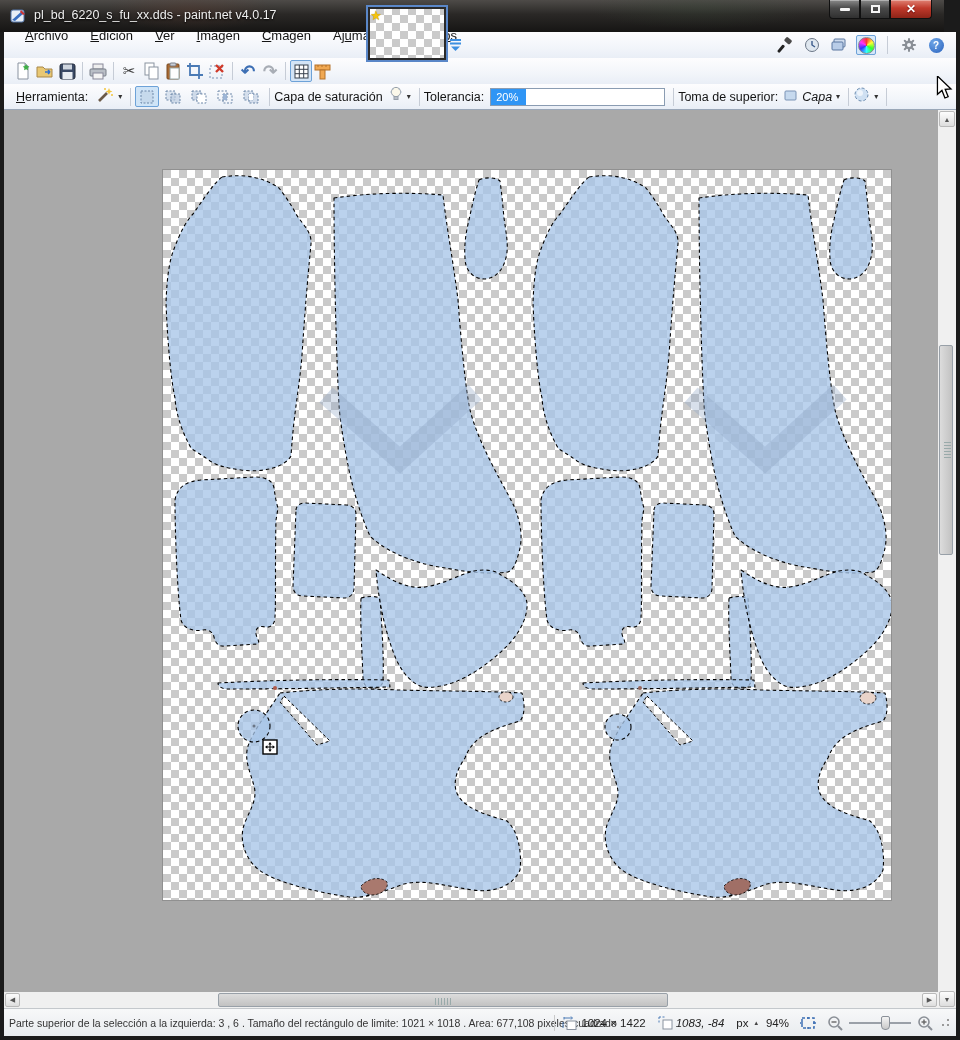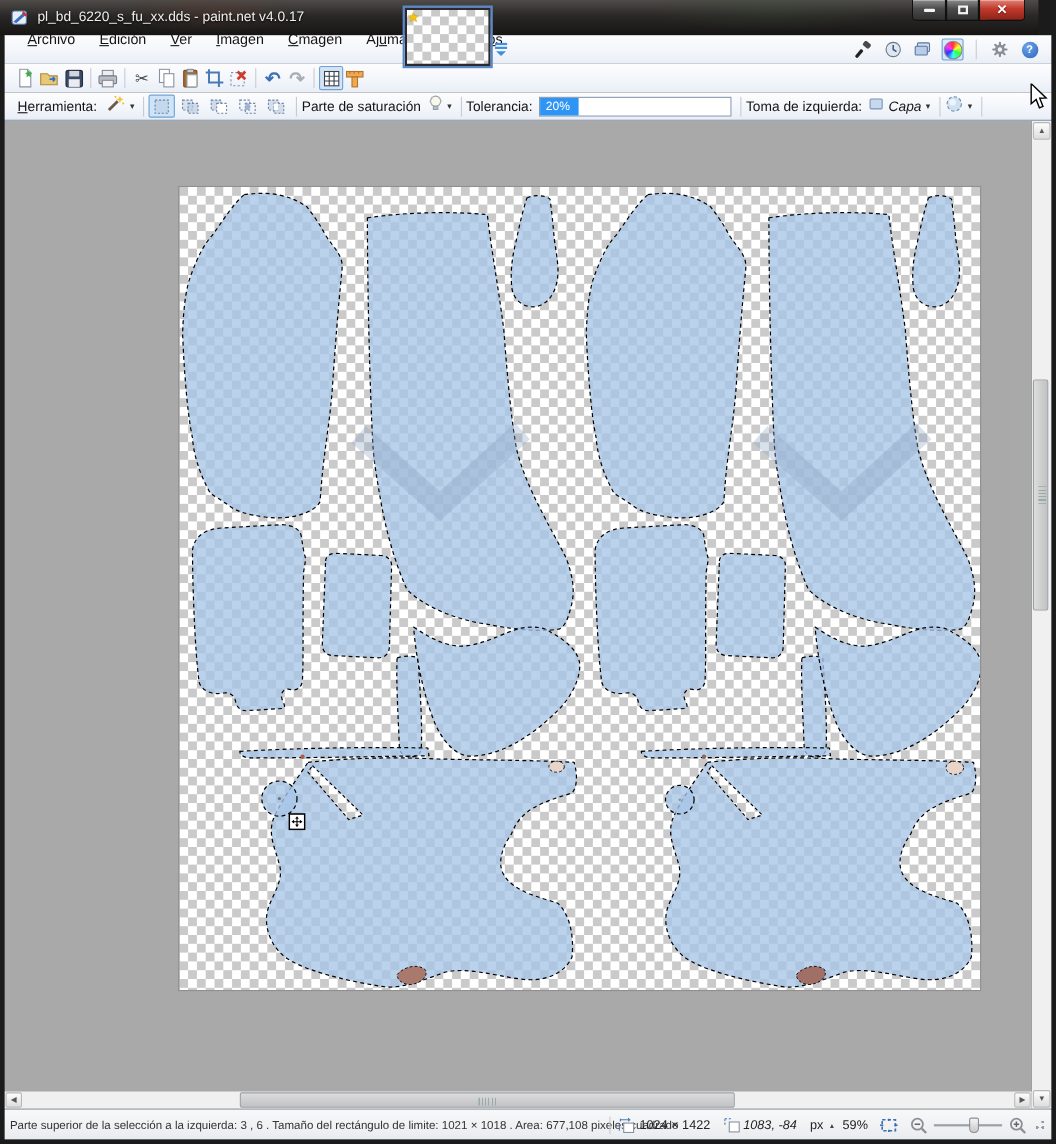--- a/index.html
+++ b/index.html
@@ -302,40 +302,40 @@
     </div>
     <div class="modebtn">
       <svg width="16" height="14" viewBox="0 0 16 14">
           <rect x="1" y="1" width="9" height="9" fill="rgba(190,205,225,.6)" stroke="#6d87a8" stroke-dasharray="2 1.5"></rect>
           <rect x="6" y="4" width="9" height="9" fill="rgba(190,205,225,.6)" stroke="#6d87a8" stroke-dasharray="2 1.5"></rect>
           <rect x="6" y="4" width="4" height="6" fill="#fff"></rect>
         </svg>
     </div>
     <div class="sep"></div>
 
-    <span class="lbl">Parte de saturación</span>
+    <span class="lbl">Capa de saturación</span>
     <span style="width:6px;"></span>
     <span>
       <svg width="14" height="17" viewBox="0 0 14 17">
           <circle cx="7" cy="6" r="4.6" fill="#fbf8ea" stroke="#97a0aa"></circle>
           <rect x="5" y="10.5" width="4" height="3" fill="#b9bec6" stroke="#97a0aa"></rect>
           <path d="M1,6 h2 M11,6 h2 M3,2 l1.4,1.4 M11,2 l-1.4,1.4" stroke="#b9c4d0"></path>
         </svg>
     </span>
     <span class="caret">▾</span>
     <div class="sep"></div>
 
     <span class="lbl">Tolerancia:</span>
     <div id="tolerance-slider">
       <div id="tolerance-fill"></div>
       <div id="tolerance-text">20%</div>
     </div>
     <div class="sep" style="margin-left:8px;"></div>
 
-    <span class="lbl">Toma de izquierda:</span>
+    <span class="lbl">Toma de superior:</span>
     <span style="width:5px;"></span>
     <span>
       <svg width="15" height="13" viewBox="0 0 15 13">
           <rect x="2" y="2" width="11" height="9" rx="1" fill="#c6d9ee" stroke="#7a93b5"></rect>
         </svg>
     </span>
     <span class="lbl" style="margin-left:4px;font-style:italic;">Capa</span>
     <span class="caret">▾</span>
     <div class="sep"></div>
     <span>
@@ -457,21 +457,21 @@
       <span style="margin-left:3px;">1024 × 1422</span>
       <div class="gap"></div>
       <svg width="15" height="14" viewBox="0 0 15 14">
         <path d="M1,1 h6 M1,1 v6" stroke="#4a7ab5" stroke-dasharray="2 1.5" fill="none"></path>
         <rect x="5" y="4" width="9" height="9" fill="#fff" stroke="#8a93a0"></rect>
       </svg>
       <span style="margin-left:3px;font-style:italic;">1083, -84</span>
       <div class="gap"></div>
       <span>px</span>
       <span style="font-size:7px;margin:0 8px 0 6px;color:#444;">▴</span>
-      <span>59%</span>
+      <span>94%</span>
       <span style="width:10px;"></span>
       <svg width="18" height="14" viewBox="0 0 18 14">
         <rect x="3" y="2" width="12" height="10" fill="none" stroke="#3d6fb4" stroke-width="1.5" stroke-dasharray="3 2"></rect>
         <path d="M1,7 h3 M14,7 h3 M9,1 v2 M9,11 v2" stroke="#3d6fb4" stroke-width="1.5"></path>
       </svg>
       <span style="width:10px;"></span>
       <svg width="16" height="16" viewBox="0 0 16 16">
         <circle cx="7" cy="7" r="5" fill="none" stroke="#8a8f96" stroke-width="1.6"></circle>
         <line x1="11" y1="11" x2="15" y2="15" stroke="#8a8f96" stroke-width="2"></line>
         <line x1="4.5" y1="7" x2="9.5" y2="7" stroke="#666" stroke-width="1.4"></line>

